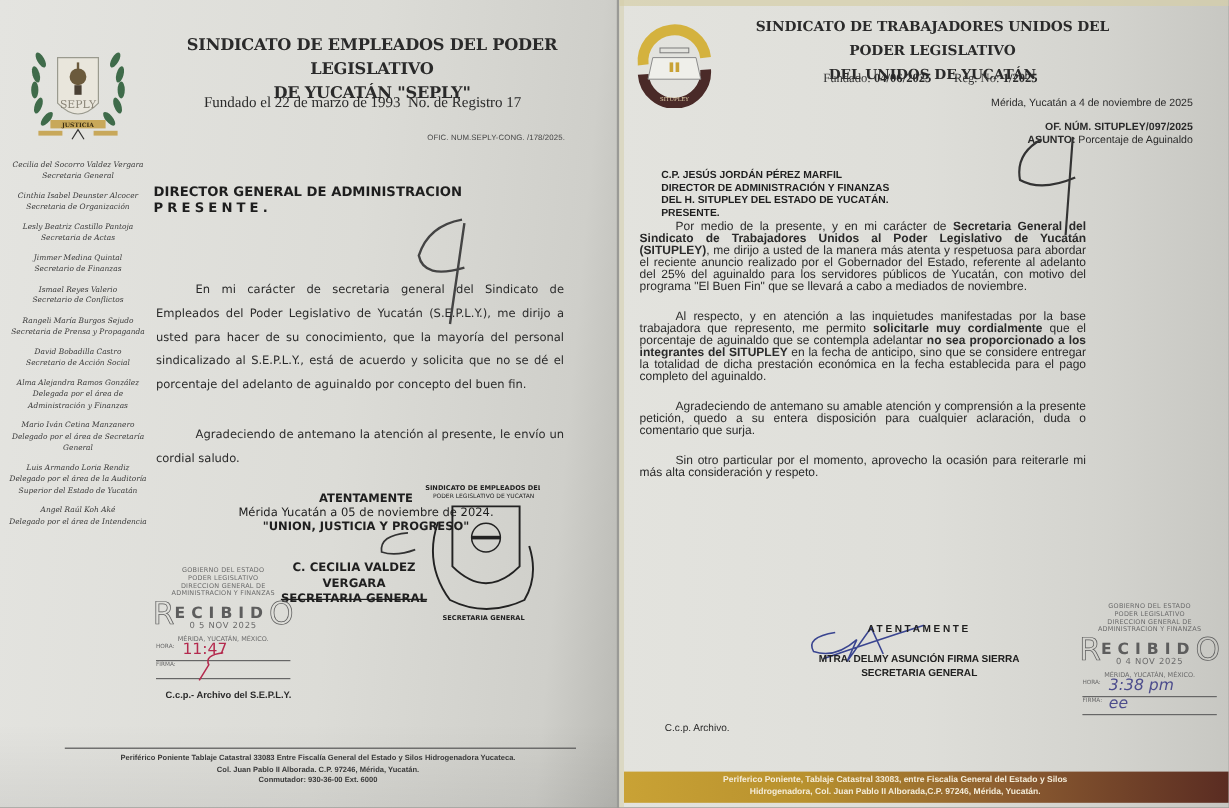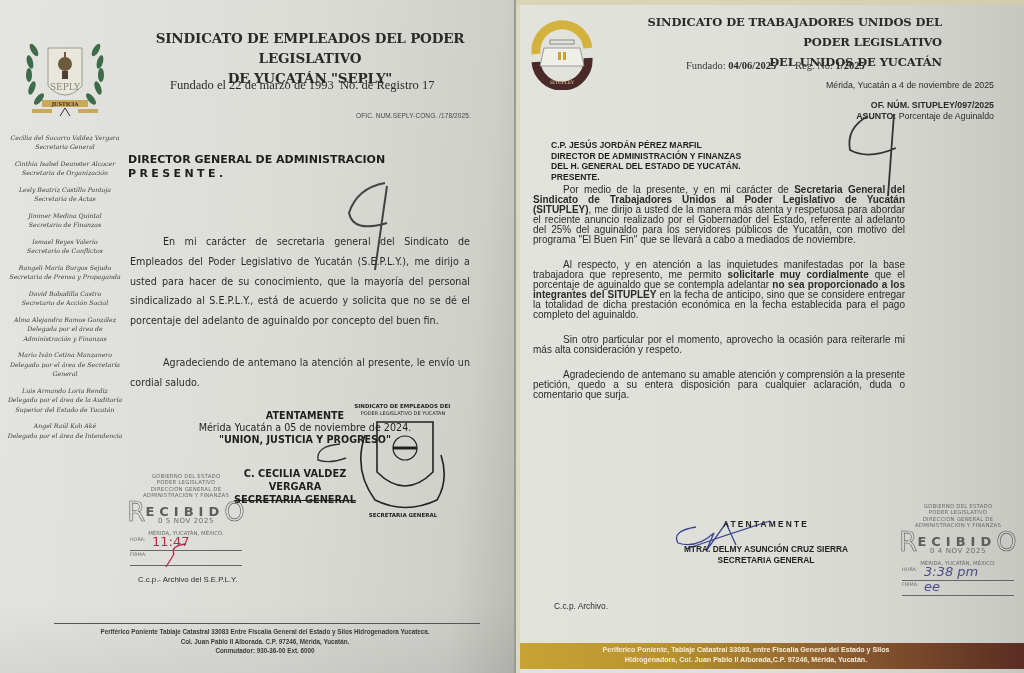--- a/index.html
+++ b/index.html
@@ -56,21 +56,21 @@
 
   .l-sign-block {
     position: absolute; left: 190px; top: 410px; width: 230px; text-align: center;
     font-family: "DejaVu Sans", sans-serif; font-size: 9.6px; line-height: 12px; color: #1e1e1e;
   }
   .l-sign-block .bold { font-weight: bold; }
   .l-signer {
     position: absolute; left: 220px; top: 467px; width: 150px; text-align: center;
     font-family: "DejaVu Sans", sans-serif; font-weight: bold; font-size: 9.8px; line-height: 13px;
   }
-  .l-ccp { position: absolute; left: 138px; top: 575px; font-size: 7.8px; font-weight: normal; color: #2a2a2a; }
+  .l-ccp { position: absolute; left: 138px; top: 575px; font-size: 7.8px; font-weight: bold; color: #2a2a2a; }
 
   .l-footer-line { position: absolute; left: 54px; top: 623px; width: 426px; height: 1px; background: #555; }
   .l-footer {
     position: absolute; left: 60px; top: 627px; width: 410px; text-align: center;
     font-size: 6.3px; line-height: 9.5px; font-weight: bold; color: #3a3a3a;
   }
 
   
   .recibido {
     position: absolute; text-align: center; color: #6a6a6a; font-family: "DejaVu Sans", sans-serif;
@@ -89,21 +89,21 @@
   
   .page-right {
     position: absolute; left: 516px; top: 0; width: 508px; height: 673px;
     background: linear-gradient(90deg, #e3e3de 0%, #deded9 50%, #d3d3ce 80%, #c7c7c2 100%);
     overflow: hidden;
   }
   .page-right .edge-top { position: absolute; left: 0; top: 0; width: 100%; height: 5px; background: #d6cfa8; opacity: 0.7; }
   .page-right .edge-left { position: absolute; left: 0; top: 0; width: 4px; height: 100%; background: #d4cda8; opacity: 0.5; }
   .situpley-logo { position: absolute; left: 10px; top: 18px; width: 72px; height: 72px; }
   .r-title {
-    position: absolute; left: 96px; top: 12px; width: 330px; text-align: right;
+    position: absolute; left: 96px; top: 12px; width: 330px; text-align: center;
     font-family: "DejaVu Serif", serif; font-weight: bold; font-size: 11.5px; line-height: 20px; color: #2a2a2a;
     letter-spacing: -0.1px;
   }
   .r-founded {
     position: absolute; left: 170px; top: 60px; font-family: "Liberation Serif", serif; font-size: 10.5px; color: #333;
   }
   .r-founded b, .r-reg b { color: #2a2a2a; }
   .r-reg { position: absolute; left: 279px; top: 60px; font-family: "Liberation Serif", serif; font-size: 10.5px; color: #333; }
   .r-date { position: absolute; right: 30px; top: 80px; font-size: 8.8px; color: #2a2a2a; }
   .r-ofnum { position: absolute; right: 30px; top: 100px; font-size: 8.8px; line-height: 11px; text-align: right; color: #2a2a2a; }
@@ -320,37 +320,37 @@
     <div><b>ASUNTO:</b> <span>Porcentaje de Aguinaldo</span></div>
   </div>
 
   <svg class="scribble" style="left:322px;top:108px;width:70px;height:90px" viewBox="0 0 70 90">
     <path d="M30 8 Q8 20 12 42 Q30 52 58 40 M56 6 L50 88" fill="none" stroke="#333" stroke-width="1.8"></path>
   </svg>
 
   <div class="r-recipient">
     <div>C.P. JESÚS JORDÁN PÉREZ MARFIL</div>
     <div>DIRECTOR DE ADMINISTRACIÓN Y FINANZAS</div>
-    <div>DEL H. GENERAL DEL ESTADO DE YUCATÁN.</div>
+    <div>DEL H. SITUPLEY DEL ESTADO DE YUCATÁN.</div>
     <div>PRESENTE.</div>
   </div>
 
   <div class="r-body">
     <p><span>Por medio de la presente, y en mi carácter de </span><b>Secretaria General del Sindicato de Trabajadores Unidos al Poder Legislativo de Yucatán (SITUPLEY)</b><span>, me dirijo a usted de la manera más atenta y respetuosa para abordar el reciente anuncio realizado por el Gobernador del Estado, referente al adelanto del 25% del aguinaldo para los servidores públicos de Yucatán, con motivo del programa "El Buen Fin" que se llevará a cabo a mediados de noviembre.</span></p>
     <p><span>Al respecto, y en atención a las inquietudes manifestadas por la base trabajadora que represento, me permito </span><b>solicitarle muy cordialmente</b><span> que el porcentaje de aguinaldo que se contempla adelantar </span><b>no sea proporcionado a los integrantes del SITUPLEY</b><span> en la fecha de anticipo, sino que se considere entregar la totalidad de dicha prestación económica en la fecha establecida para el pago completo del aguinaldo.</span></p>
+    <p>Agradeciendo de antemano su amable atención y comprensión a la presente petición, quedo a su entera disposición para cualquier aclaración, duda o comentario que surja.</p>
     <p>Sin otro particular por el momento, aprovecho la ocasión para reiterarle mi más alta consideración y respeto.</p>
-    <p>Agradeciendo de antemano su amable atención y comprensión a la presente petición, quedo a su entera disposición para cualquier aclaración, duda o comentario que surja.</p>
   </div>
 
   <svg class="scribble" style="left:150px;top:515px;width:110px;height:40px" viewBox="0 0 110 40">
     <path d="M30 12 Q5 16 12 28 Q30 34 48 18 L40 36 L60 8 L70 30 M20 34 Q60 20 104 6" fill="none" stroke="#3a4590" stroke-width="1.3"></path>
   </svg>
   <div class="r-sign-block">
     <div class="att">ATENTAMENTE</div>
-    <div class="r-signer">MTRA. DELMY ASUNCIÓN CRUZ SIERRA</div>
+    <div class="r-signer">MTRA. DELMY ASUNCIÓN FIRMA SIERRA</div>
     <div>SECRETARIA GENERAL</div>
   </div>
 
   <div class="recibido" style="left:386px;top:503px;width:112px;">
     <div class="org">GOBIERNO DEL ESTADO</div>
     <div class="org">PODER LEGISLATIVO</div>
     <div class="org">DIRECCION GENERAL DE</div>
     <div class="org">ADMINISTRACION Y FINANZAS</div>
     <div class="word">
       <span class="big">R</span>

